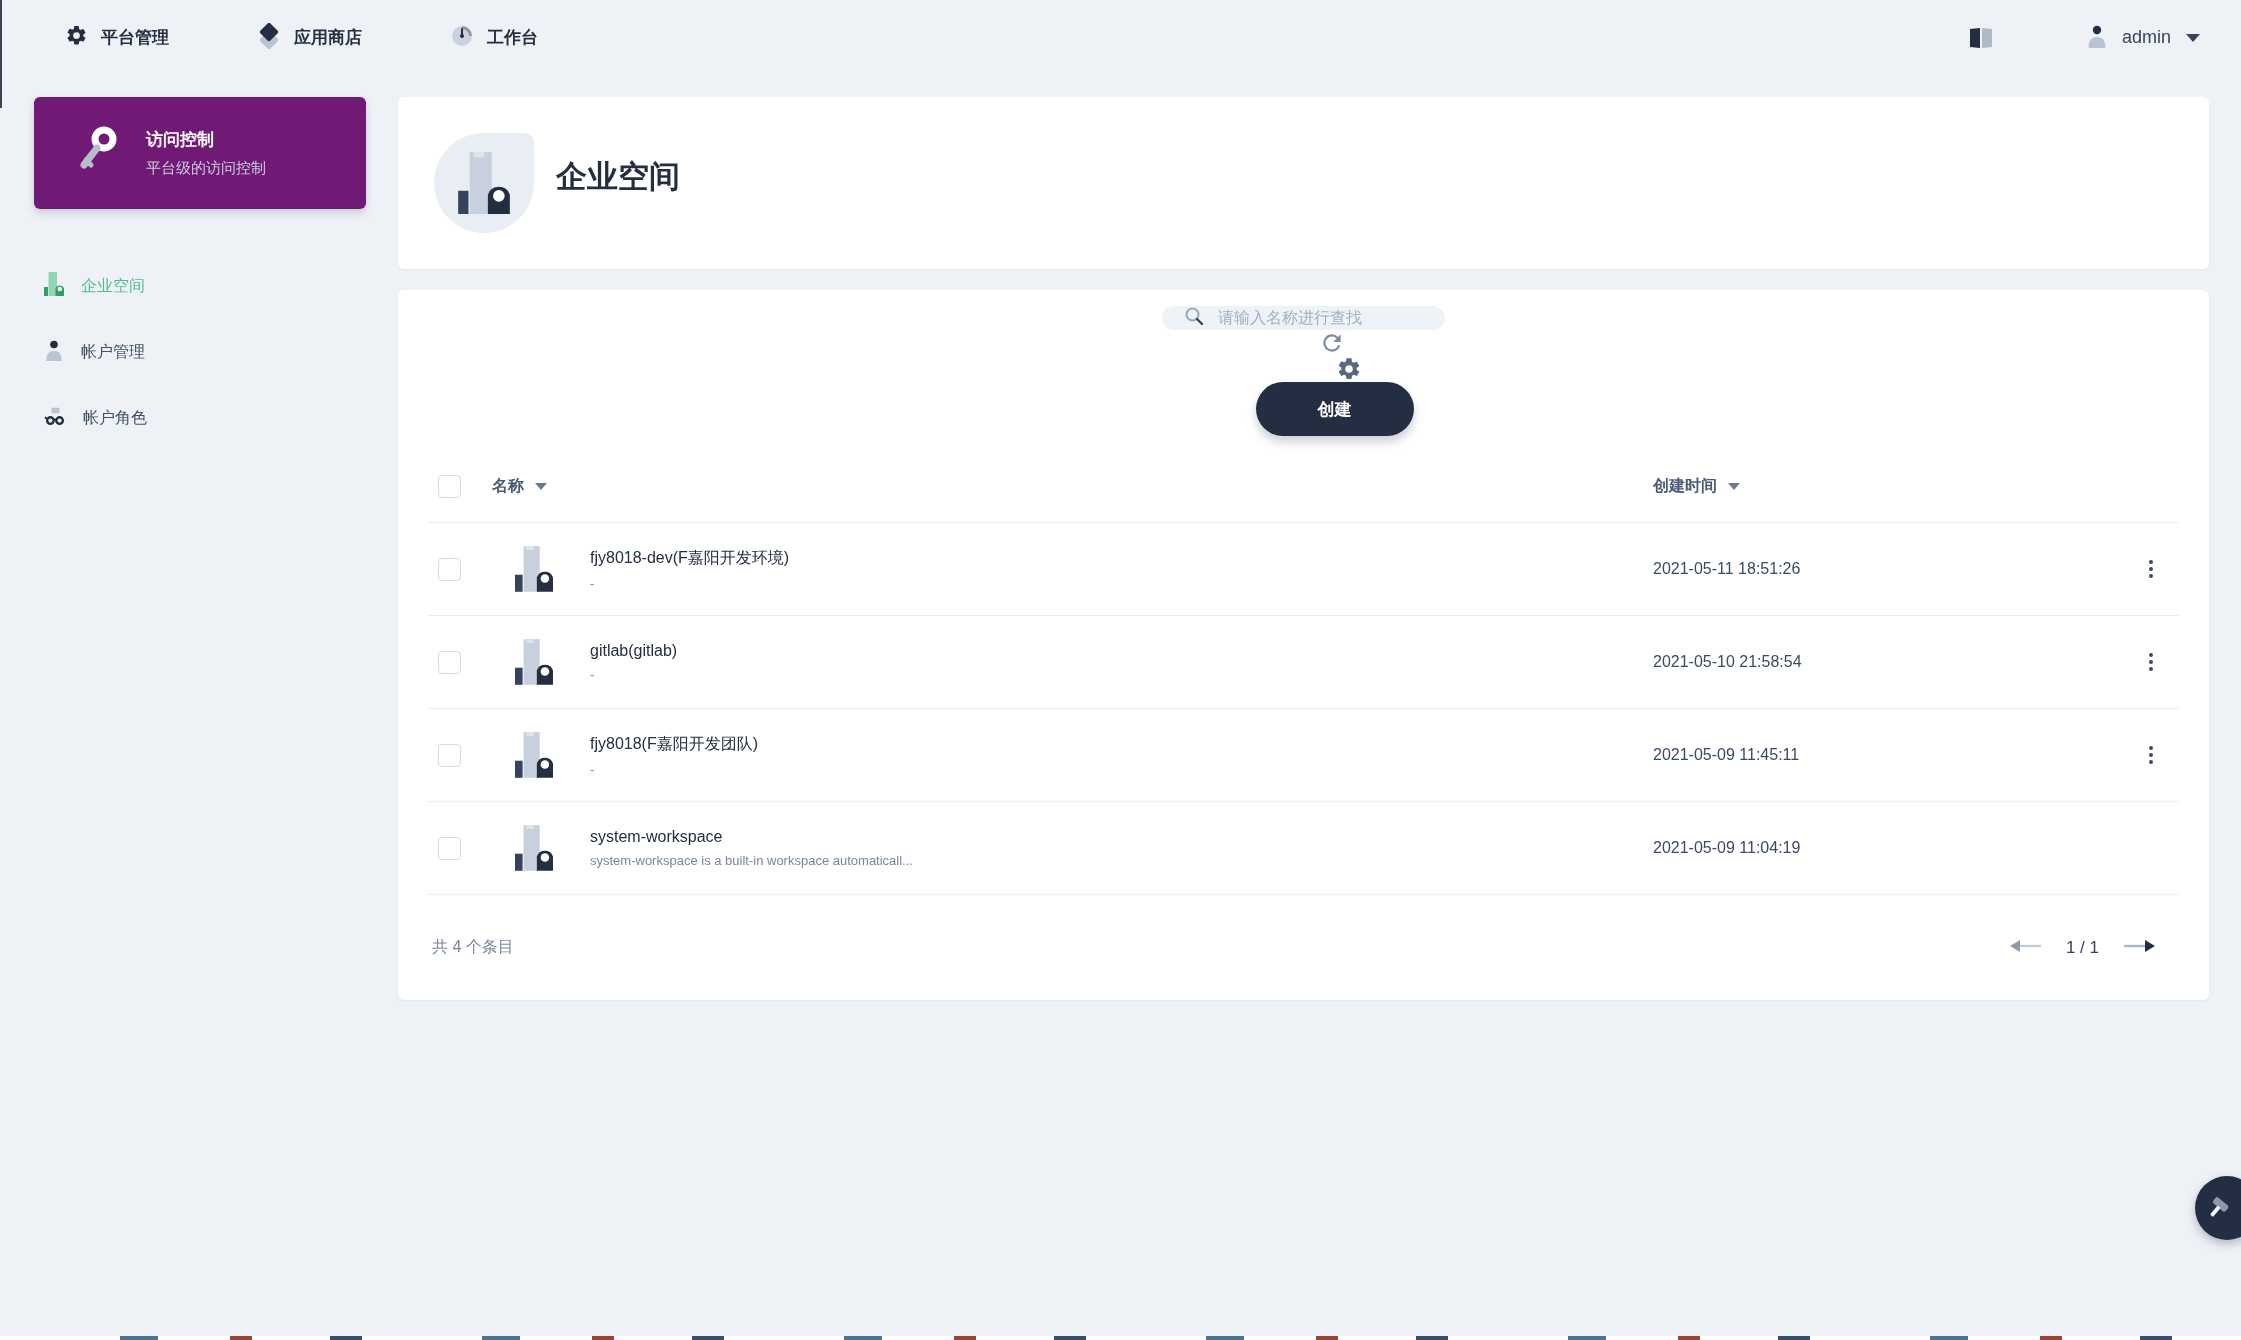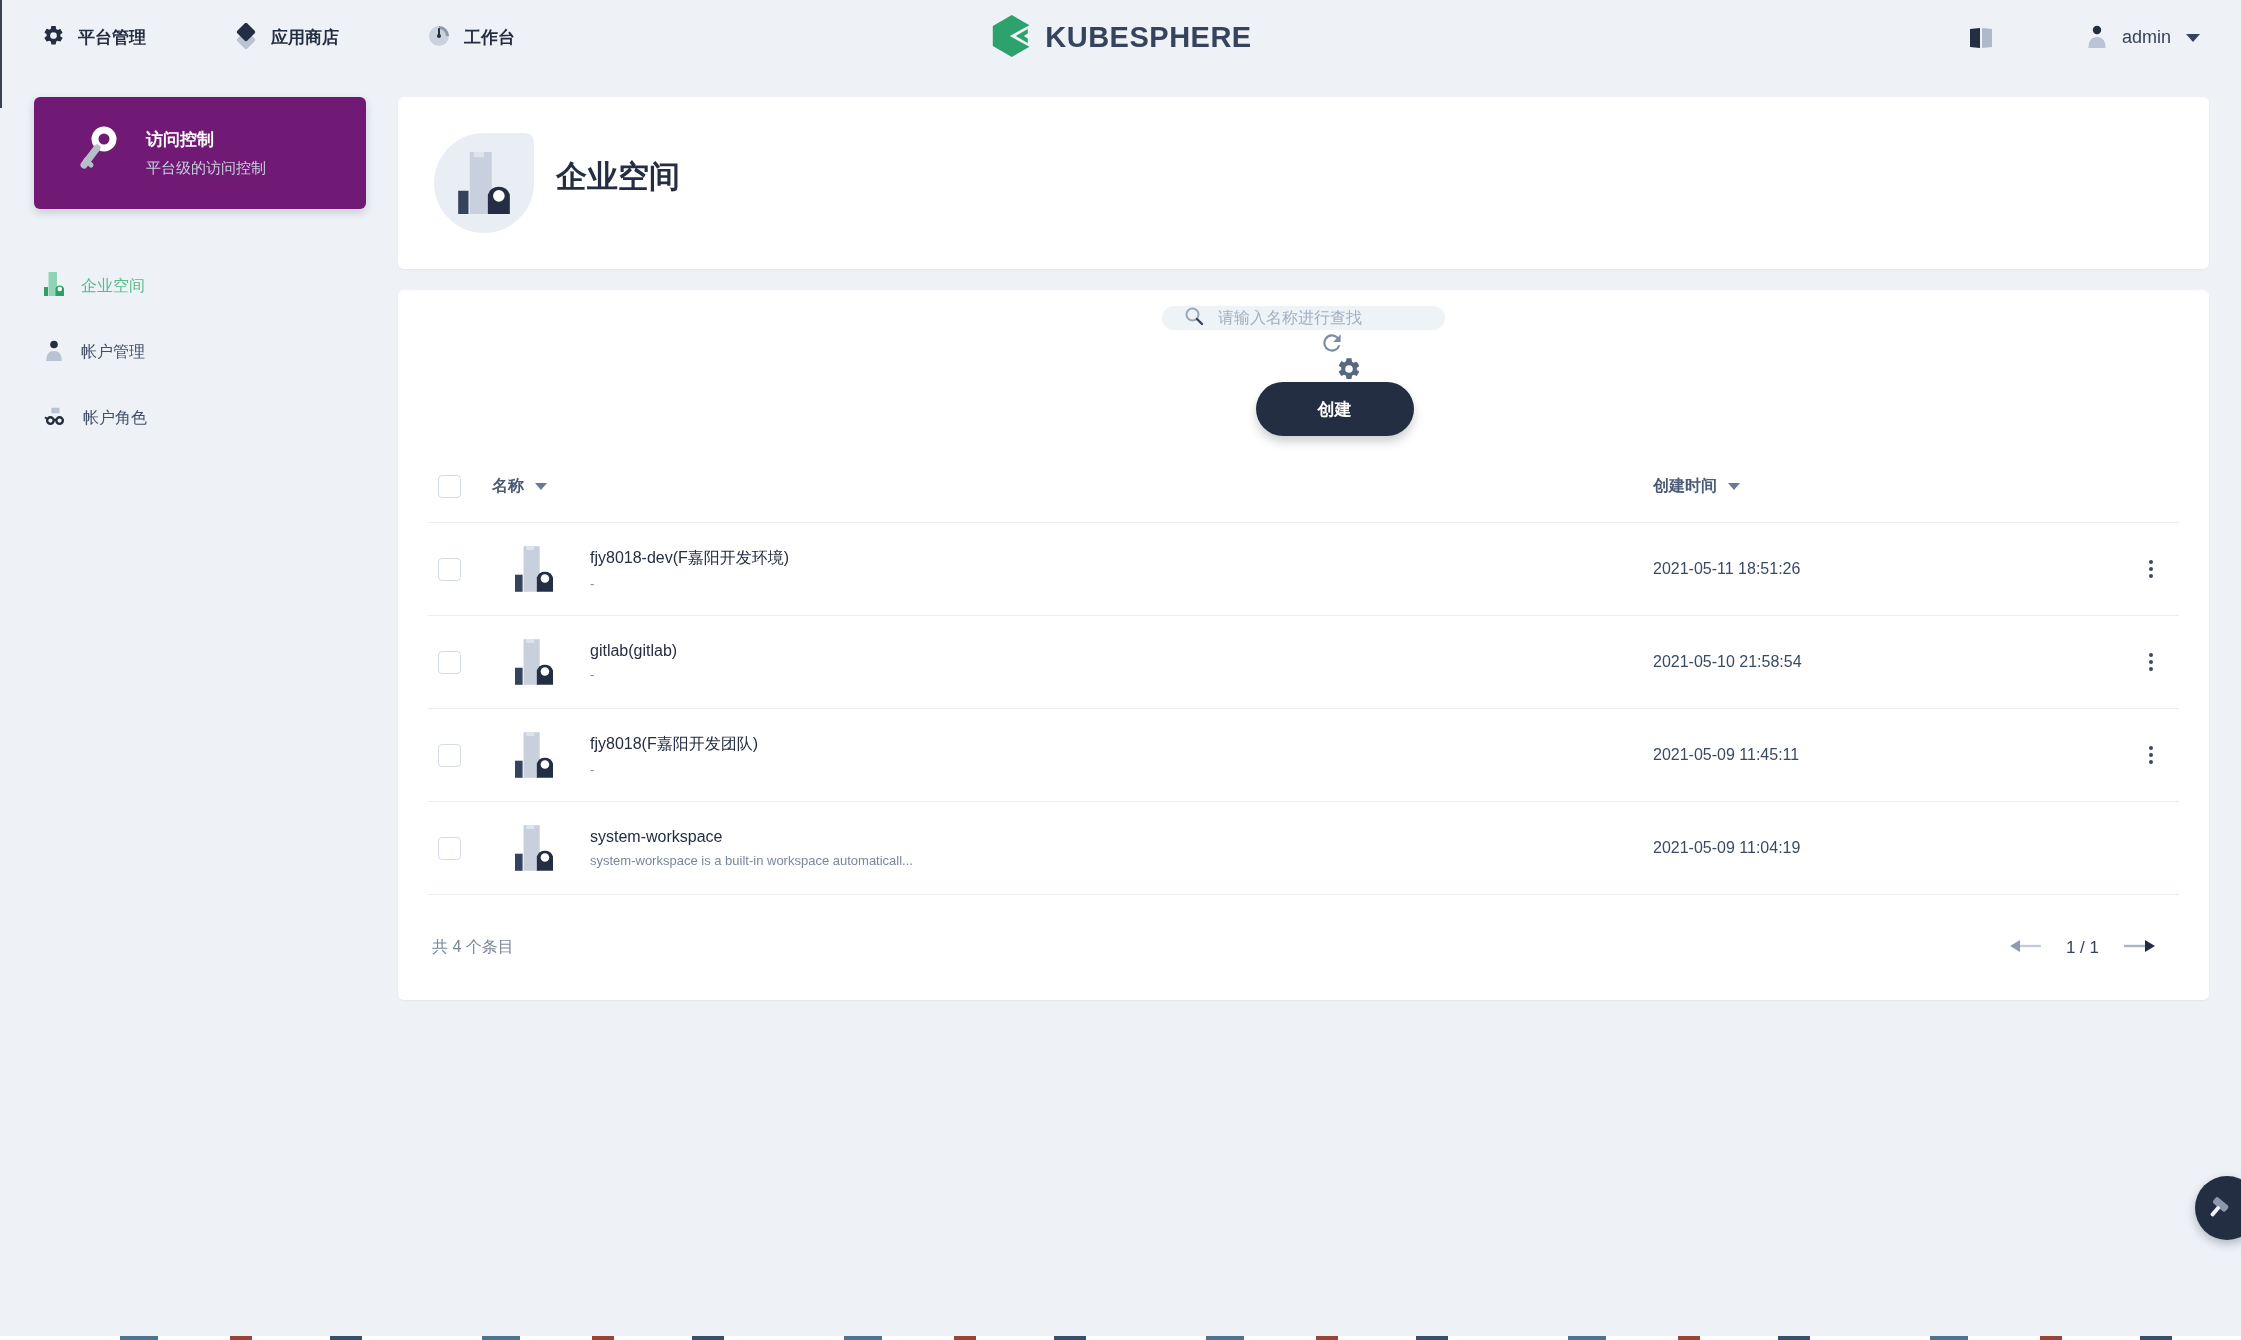--- a/index.html
+++ b/index.html
@@ -2,21 +2,21 @@
 <html><head>
 <meta charset="utf-8">
 <style>
   * { margin:0; padding:0; box-sizing:border-box; }
   html,body { width:2241px; height:1340px; overflow:hidden; }
   body {
     font-family:"Liberation Sans","DejaVu Sans",sans-serif;
     background:#eef2f7; color:#242e42; position:relative;
   }
   
-  .topbar { height:75px; display:flex; align-items:center; padding:0 40px 0 42px; position:relative; }
+  .topbar { height:75px; display:flex; align-items:center; padding:0 40px 0 65px; position:relative; }
   .topnav { display:flex; align-items:center; gap:88px; }
   .topnav-item { display:flex; align-items:center; gap:13px; cursor:pointer; }
   .topnav-item .label { font-size:17px; font-weight:700; color:#242e42; }
   .logo { position:absolute; left:50%; top:50%; transform:translate(-50%,-50%); display:flex; align-items:center; gap:12px; }
   .logo-text { font-size:29px; font-weight:700; letter-spacing:.5px; color:#36435c; }
   .top-right { margin-left:auto; display:flex; align-items:center; }
   .docs-btn { margin-right:92px; cursor:pointer; display:flex; }
   .user-chip { display:flex; align-items:center; gap:14px; cursor:pointer; }
   .user-chip .name { font-size:18px; color:#36435c; }
   
@@ -123,31 +123,20 @@
           <circle cx="12" cy="12" r="10" fill="#c9d2de"></circle>
           <path d="M12 2 A10 10 0 0 1 22 12 L19 12 A7 7 0 0 0 12 5 Z" fill="#8e99ab"></path>
           <rect x="11" y="4" width="2" height="8" rx="1" fill="#242e42"></rect>
           <circle cx="12" cy="12" r="2" fill="#242e42"></circle>
         </svg>
       </span>
       <span class="label">工作台</span>
     </div>
   </div>
 
-  <div class="logo">
-    <span>
-      <svg width="44" height="44" viewBox="0 0 44 44">
-        <polygon points="22,1 41,12 41,32 22,43 3,32 3,12" fill="#2ea26d"></polygon>
-        <polygon points="42,10 42,34 20,22" fill="#eef2f7"></polygon>
-        <polygon points="38,15 38,29 26,22" fill="#2ea26d"></polygon>
-        <polygon points="42,17 42,27 34,22" fill="#eef2f7"></polygon>
-      </svg>
-    </span>
-    <span class="logo-text">KUBESPHERE</span>
-  </div>
 
   <div class="top-right">
     <span class="docs-btn">
       <svg width="26" height="22" viewBox="0 0 26 22">
         <path d="M2 2 L12 1 L12 21 L2 20 Z" fill="#242e42"></path>
         <path d="M14 1 L24 2 L24 20 L14 21 Z" fill="#aeb9c9"></path>
       </svg>
     </span>
     <div class="user-chip">
       <span>

